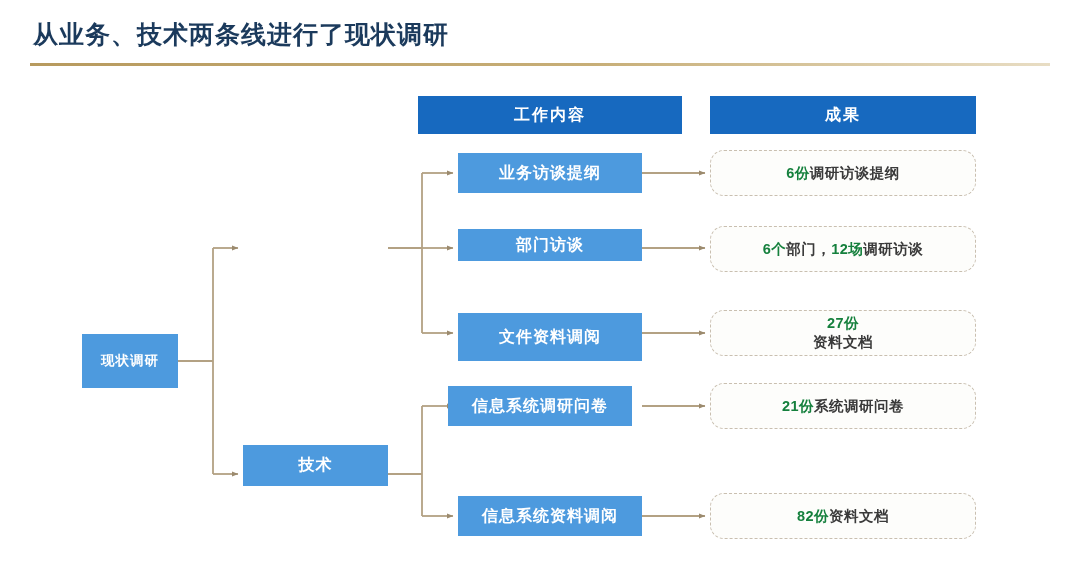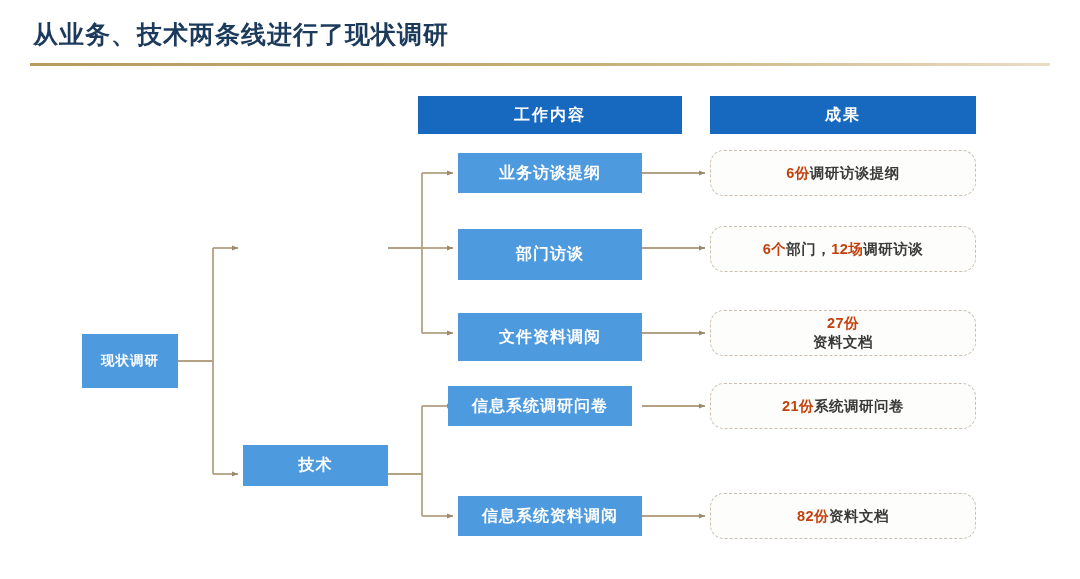--- a/index.html
+++ b/index.html
@@ -83,21 +83,21 @@
   .result-box {
     background: #fdfdfb;
     border: 1.4px dashed #c9bfb0;
     border-radius: 14px;
     color: #3a3a3a;
     font-size: 14.5px;
     font-weight: bold;
     letter-spacing: 0.5px;
   }
   .result-box .hl {
-    color: #c2410c;
+    color: #15803d;
     font-weight: bold;
   }
 </style>
 </head>
 <body>
 
 <div id="slide-title">从业务、技术两条线进行了现状调研</div>
 <div id="title-underline"></div>
 
 <div id="diagram">
@@ -147,21 +147,21 @@
     <span>现状调研</span>
   </div>
 
   <div class="node blue-box" style="left:243px; top:445px; width:145px; height:41px;">
     <span>技术</span>
   </div>
 
   <div class="node blue-box" style="left:458px; top:153px; width:184px; height:40px;">
     <span>业务访谈提纲</span>
   </div>
-  <div class="node blue-box" style="left:458px; top:229px; width:184px; height:51px;font-family:Liberation Serif, serif;">
+  <div class="node blue-box" style="left:458px; top:229px; width:184px; height:32px;font-family:Liberation Serif, serif;">
     <span>部门访谈</span>
   </div>
   <div class="node blue-box" style="left:458px; top:313px; width:184px; height:48px;">
     <span>文件资料调阅</span>
   </div>
   <div class="node blue-box" style="left:448px; top:386px; width:184px; height:40px;">
     <span>信息系统调研问卷</span>
   </div>
   <div class="node blue-box" style="left:458px; top:496px; width:184px; height:40px;">
     <span>信息系统资料调阅</span>

